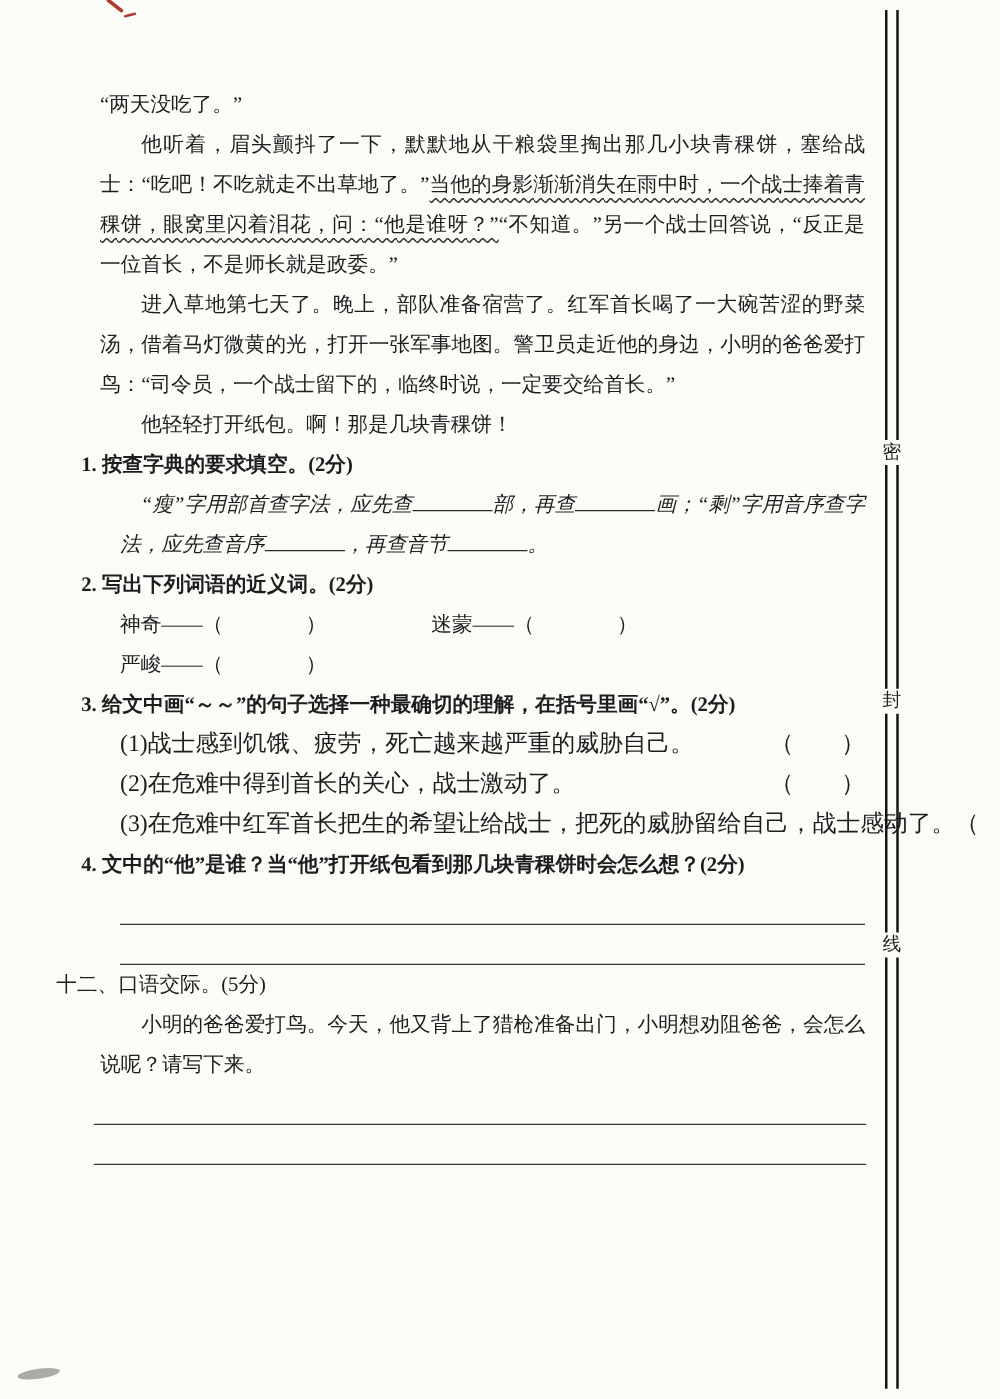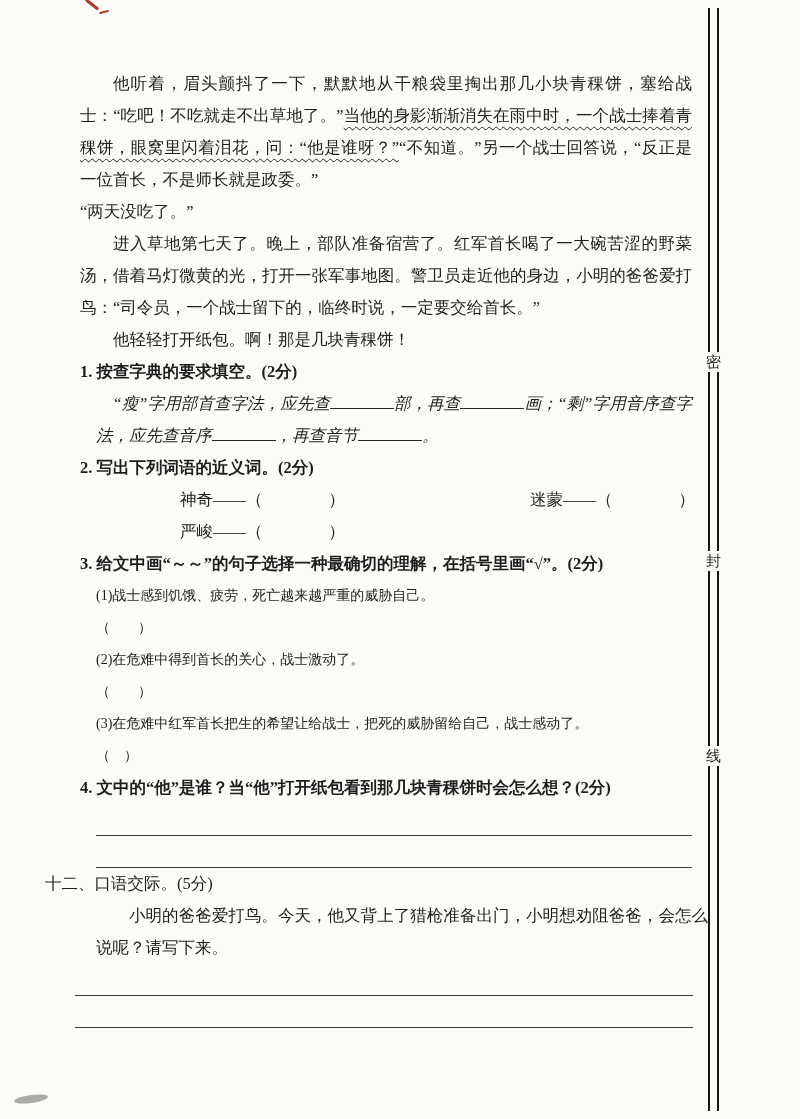--- a/index.html
+++ b/index.html
@@ -19,37 +19,37 @@
   }
   .passage { margin-left:35px; width:612px; text-align:justify; }
   .indent { text-indent:2em; }
   .wavy {
     text-decoration:underline;
     text-decoration-style:wavy;
     text-decoration-thickness:1px;
     text-underline-offset:5px;
     text-decoration-color:#2a2a2a;
   }
-  .q-header { font-weight:bold; margin-left:35px; }
+  .q-header { font-weight:bold; margin-left:20px; }
   .q-body { margin-left:51px; width:596px; text-indent:1em; text-align:justify;font-style:italic; }
   .blank {
     display:inline-block; width:64px; height:17px;
     border-bottom:1px solid #2a2a2a; vertical-align:baseline;
   }
   .q2-grid { display:grid; grid-template-columns:249px auto; margin-left:51px; }
-  .q2-grid > div { line-height:32px;text-align:right; }
+  .q2-grid > div { line-height:32px; }
   .q-sub {
     margin-left:51px; width:596px; display:flex;
-    justify-content:space-between; font-size:14px;
-    white-space:nowrap; line-height:32px;flex-direction:column;
+    justify-content:space-between; font-size:19px;
+    white-space:nowrap; line-height:32px;
   }
   .ans-line { margin-left:51px; width:596px; height:32px; border-bottom:1px solid #3a3a3a; }
   .ans-line-wide { margin-left:30px; width:618px; height:32px; border-bottom:1px solid #3a3a3a; }
   .sec-header { font-weight:normal; }
-  .sec-body { margin-left:51px; width:612px; text-indent:2em; text-align:justify; }
+  .sec-body { margin-left:35px; width:612px; text-indent:2em; text-align:justify; }
   .seal-strip {
     position:absolute; left:708px; top:8px; bottom:8px; width:11px;
     border-left:2px solid #151515; border-right:2px solid #151515;
   }
   .seal-char {
     position:absolute; left:-7px; width:21px; text-align:center;
     background:#fbfbf8; font-size:15px; line-height:20px; color:#1d1d1d;
   }
   .seal-mi   { top:344px; }
   .seal-feng { top:543px; }
@@ -66,23 +66,23 @@
 <body>
 
 <div class="page">
 
   <div class="red-mark m1"></div>
   <div class="red-mark m2"></div>
   <div class="smudge"></div>
 
   <div class="content">
 
+    <p class="passage">“两天没吃了。”</p>
+
     <p class="passage indent"><span>他听着，眉头颤抖了一下，默默地从干粮袋里掏出那几小块青稞饼，塞给战士：“吃吧！不吃就走不出草地了。”</span><span class="wavy">当他的身影渐渐消失在雨中时，一个战士捧着青稞饼，眼窝里闪着泪花，问：“他是谁呀？”</span><span>“不知道。”另一个战士回答说，“反正是一位首长，不是师长就是政委。”</span></p>
-
-    <p class="passage">“两天没吃了。”</p>
 
     <p class="passage indent">进入草地第七天了。晚上，部队准备宿营了。红军首长喝了一大碗苦涩的野菜汤，借着马灯微黄的光，打开一张军事地图。警卫员走近他的身边，小明的爸爸爱打鸟：“司令员，一个战士留下的，临终时说，一定要交给首长。”</p>
 
     <p class="passage indent">他轻轻打开纸包。啊！那是几块青稞饼！</p>
 
     <div>
       <p class="q-header">1. 按查字典的要求填空。(2分)</p>
       <p class="q-body"><span>“瘦”字用部首查字法，应先查</span><span class="blank"></span><span>部，再查</span><span class="blank"></span><span>画；“剩”字用音序查字法，应先查音序</span><span class="blank"></span><span>，再查音节</span><span class="blank"></span><span>。</span></p>
     </div>
 

